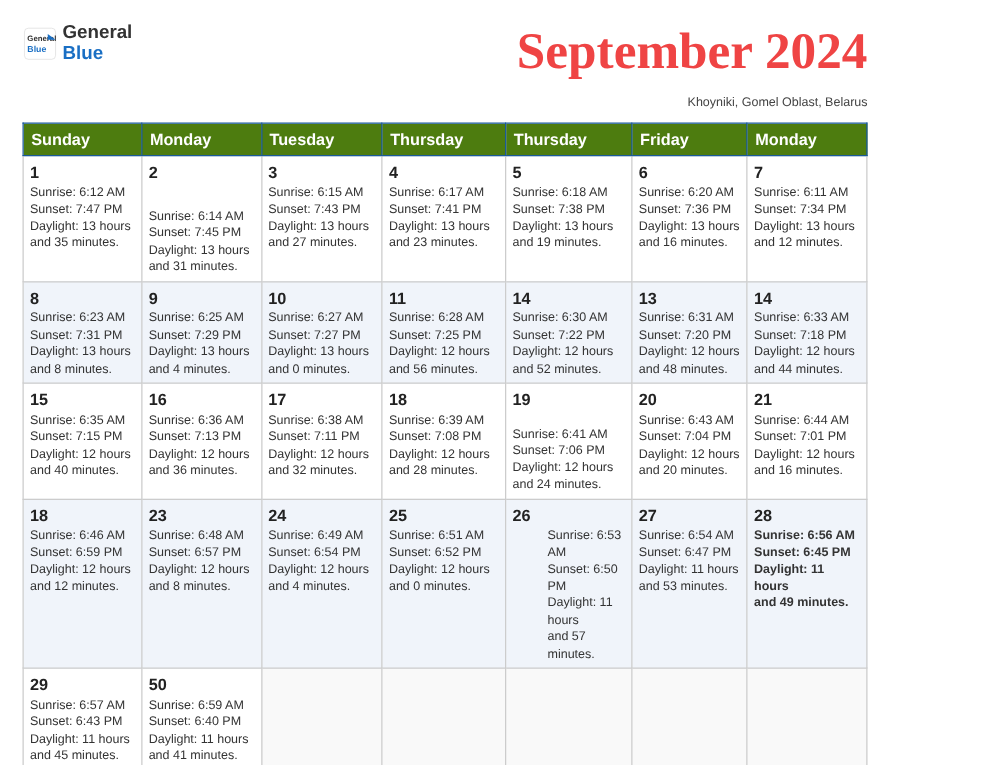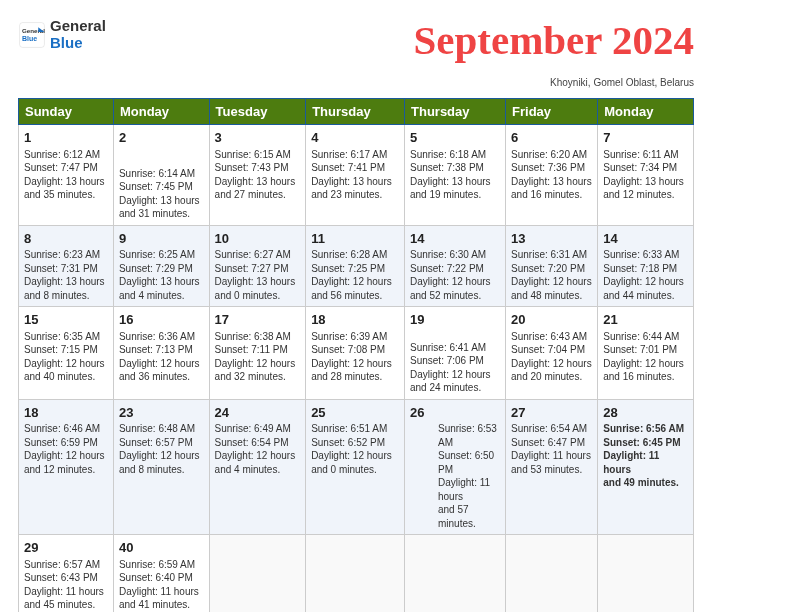--- a/index.html
+++ b/index.html
@@ -344,21 +344,21 @@
         </tr>
         <tr>
           <td>
             <span class="day-num">29</span>
             <div class="day-info" style="white-space: pre-line;">Sunrise: 6:57 AM
 Sunset: 6:43 PM
 Daylight: 11 hours
 and 45 minutes.</div>
           </td>
           <td>
-            <span class="day-num">40</span>
+            <span class="day-num">50</span>
             <div class="day-info" style="white-space: pre-line;">Sunrise: 6:59 AM
 Sunset: 6:40 PM
 Daylight: 11 hours
 and 41 minutes.</div>
           </td>
           <td class="empty"></td>
           <td class="empty"></td>
           <td class="empty"></td>
           <td class="empty"></td>
           <td class="empty"></td>

